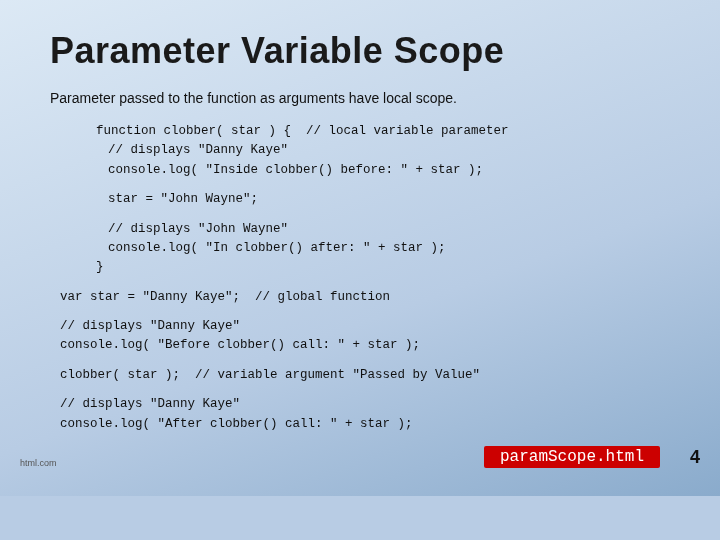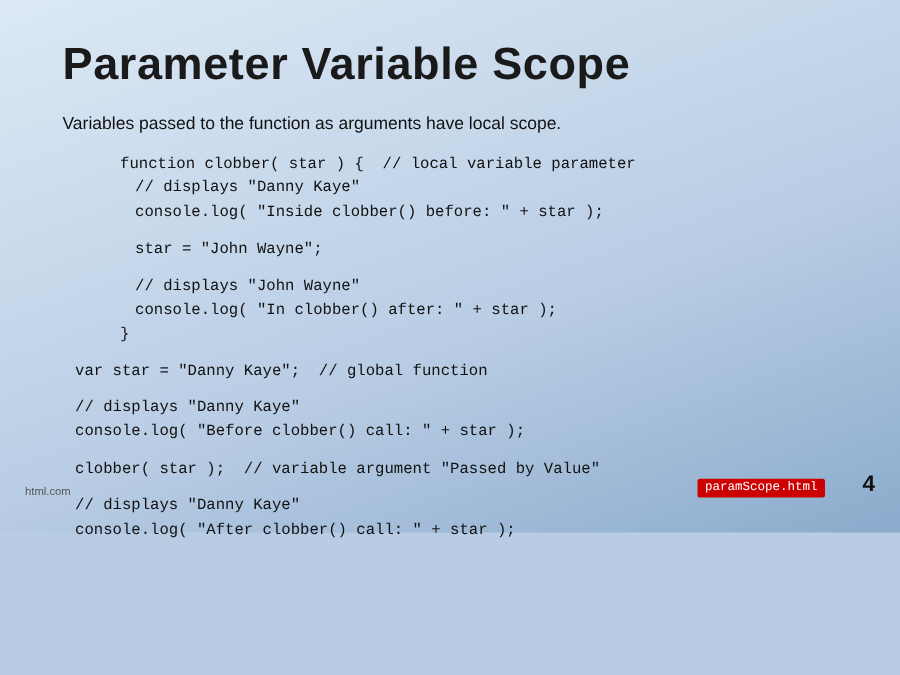--- a/index.html
+++ b/index.html
@@ -7,21 +7,21 @@
     body {
       width: 720px;
       height: 540px;
       overflow: hidden;
       font-family: Arial, sans-serif;
       background: #b8cce4;
     }
 
     .slide {
       width: 720px;
-      height: 426px;
+      height: 496px;
       background: linear-gradient(160deg, #dce9f5 0%, #b8cce4 60%, #8aabcc 100%);
       position: relative;
       padding: 30px 50px 30px 50px;
     }
 
     .title {
       font-size: 36px;
       font-weight: bold;
       color: #1a1a1a;
       margin-bottom: 18px;
@@ -57,23 +57,23 @@
     .spacer {
       height: 10px;
     }
 
     .filename-badge {
       position: absolute;
       bottom: 28px;
       right: 60px;
       background: #cc0000;
       color: white;
-      font-size: 10px;
+      font-size: 16px;
       font-family: 'Courier New', Courier, monospace;
-      padding: 2px 6px;
+      padding: 2px 16px;
       border-radius: 2px;
     }
 
     .slide-number {
       position: absolute;
       bottom: 28px;
       right: 20px;
       font-size: 18px;
       color: #111;
       font-weight: bold;
@@ -87,21 +87,21 @@
       color: #555;
     }
   </style>
 </head>
 <body>
 
 <div class="slide">
 
   <div class="title">Parameter Variable Scope</div>
 
-  <div class="subtitle">Variables passed to the function as arguments have local scope.</div>
+  <div class="subtitle">Parameter passed to the function as arguments have local scope.</div>
 
   <div class="code-block">
 
     <div class="indent1">
       <span>function clobber( star ) {&nbsp; <span class="comment">// local variable parameter</span></span>
     </div>
 
     <div class="indent2">
       <span><span class="comment">// displays "Danny Kaye"</span></span>
     </div>

